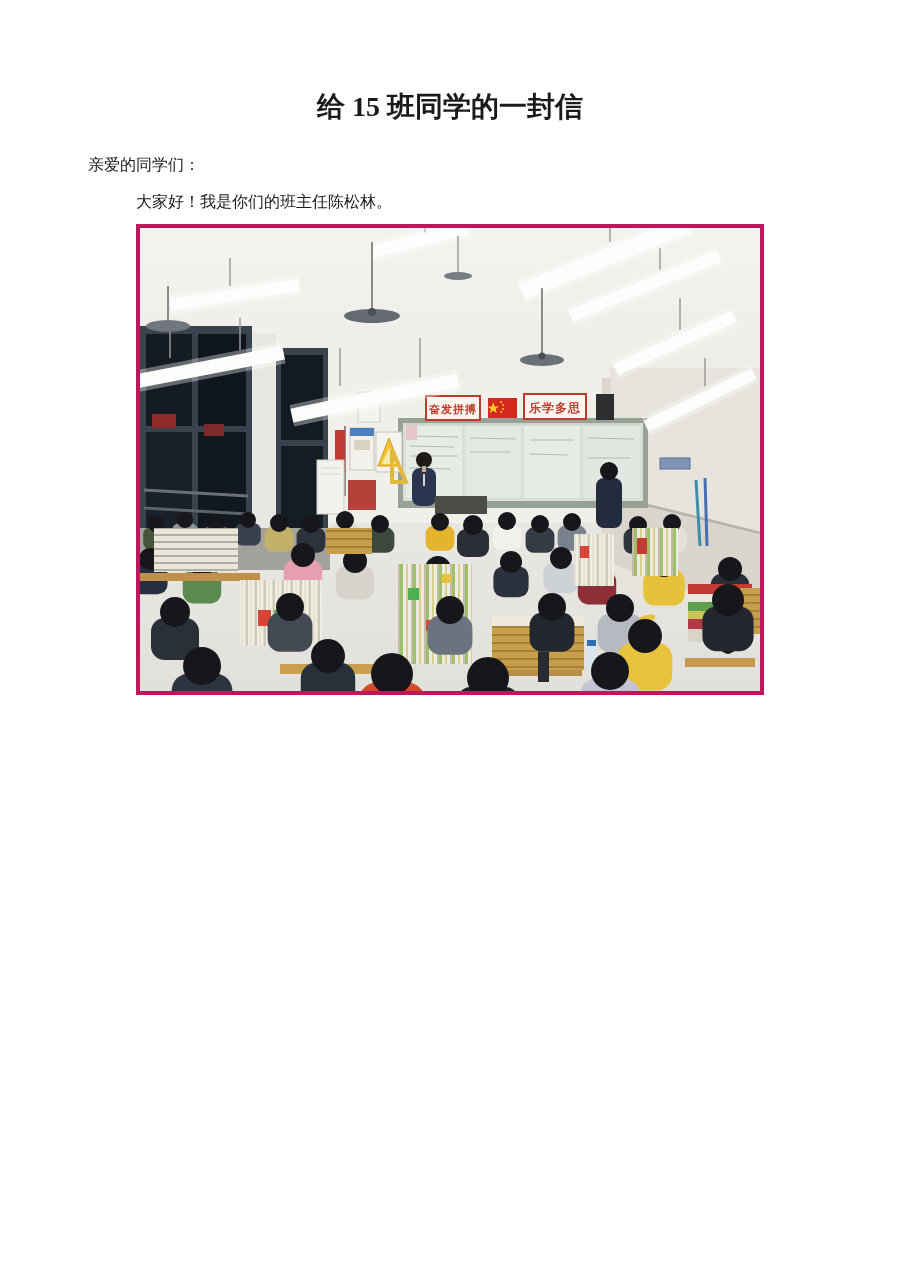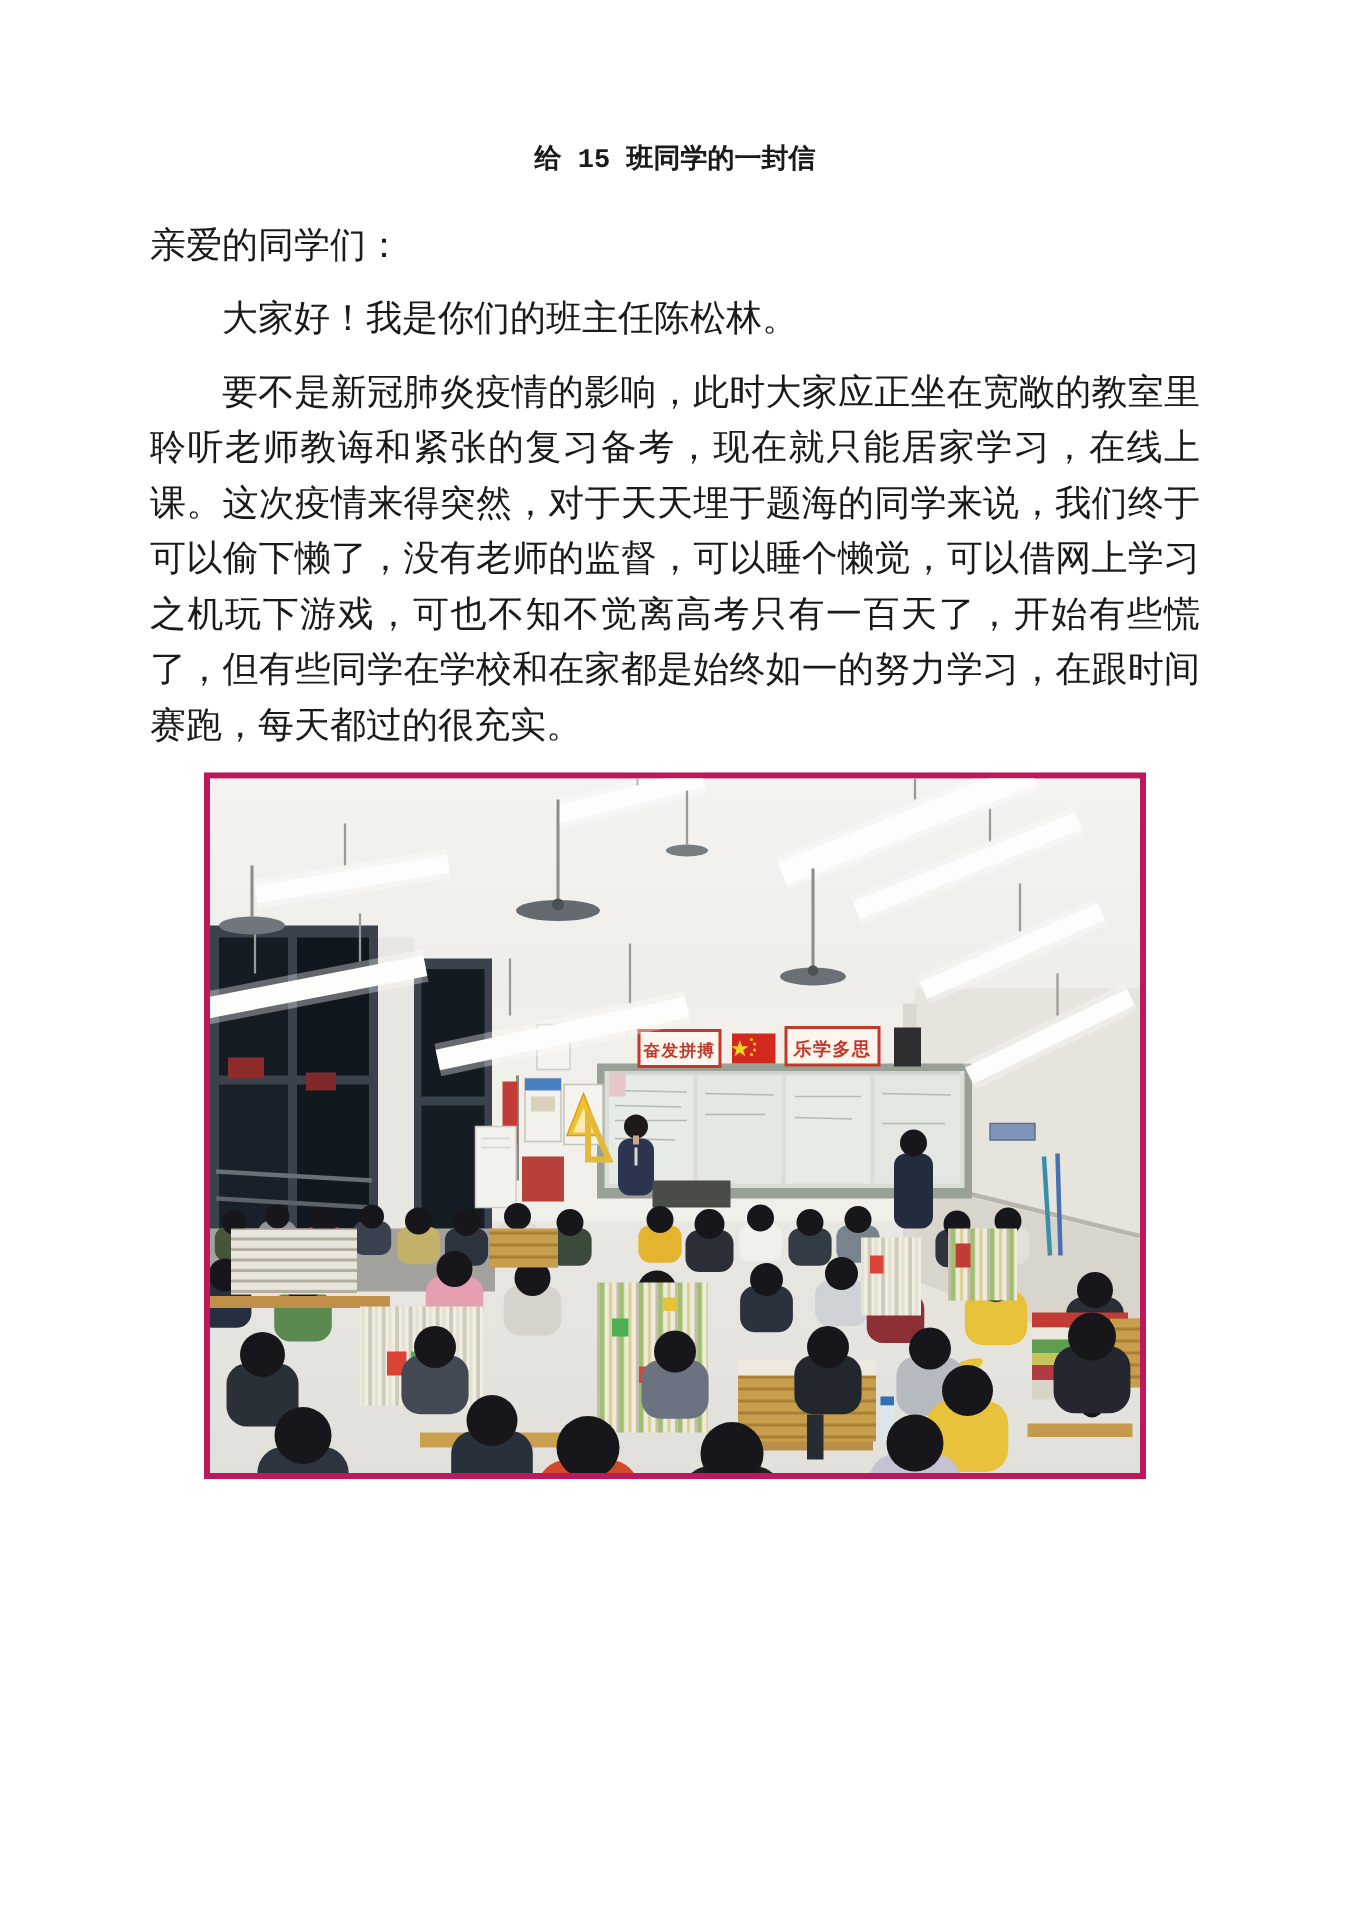--- a/index.html
+++ b/index.html
@@ -1,43 +1,42 @@
 <!DOCTYPE html>
 <html><head>
 <meta charset="utf-8">
 <style>
   html,body{margin:0;padding:0;background:#ffffff;}
   body{width:900px;height:1272px;overflow:hidden;
        font-family:"Liberation Serif","DejaVu Serif",serif;color:#1a1a1a;}
   .page{position:relative;width:900px;height:1272px;background:#ffffff;}
   .content{margin:0 88px;width:724px;}
-  h1.doc-title{margin:0;padding-top:92px;font-size:18px;line-height:30px;
+  h1.doc-title{margin:0;padding-top:92px;font-size:28px;line-height:30px;
        text-align:center;font-weight:bold;
-       font-family:Liberation Mono, monospace;}
-  p{margin:12px;font-size:24px;line-height:37px;text-align:justify;}
+       font-family:Liberation Serif, serif;}
+  p{margin:0;font-size:16px;line-height:37px;text-align:justify;}
   p.salutation{margin-top:24px;text-align:left;}
   p.indent{text-indent:48px;font-family:Liberation Serif, serif;}
   figure.photo{margin:4px auto 8px auto;width:620px;height:463px;
        border:4px solid #be185d;padding:0;display:block;background:#e9e7e3;}
   figure.photo svg{display:block;}
   p.cont{margin-top:8px;}
 </style>
 </head>
 <body>
 
 <div class="page">
   <div class="content">
 
     <h1 class="doc-title">给 15 班同学的一封信</h1>
 
     <p class="salutation">亲爱的同学们：</p>
 
     <p class="indent">大家好！我是你们的班主任陈松林。</p>
 
-    <p class="indent">要不是新冠肺炎疫情的影响，此时大家应正坐在宽敞的教室里聆听老师教诲和紧张的复习备考，现在就只能居家学习，在线上课。这次疫情来得突然，对于天天埋于题海的同学来说，我们终于可以偷下懒了，没有老师的监督，可以睡个懒觉，可以借网上学习之机玩下游戏，可也不知不觉离高考只有一百天了，开始有些慌了，但有些同学在学校和在家都是始终如一的努力学习，在跟时间赛跑，每天都过的很充实。</p>
 
 
     <figure class="photo">
       <svg width="620" height="463" viewBox="0 0 620 463">
         <defs>
           <linearGradient id="ceil" x1="0" y1="0" x2="0" y2="1">
             <stop offset="0" stop-color="#f4f3ef"></stop>
               <stop offset="1" stop-color="#e2e0db"></stop>
           </linearGradient>
           <pattern id="spines" width="9" height="120" patternUnits="userSpaceOnUse">

